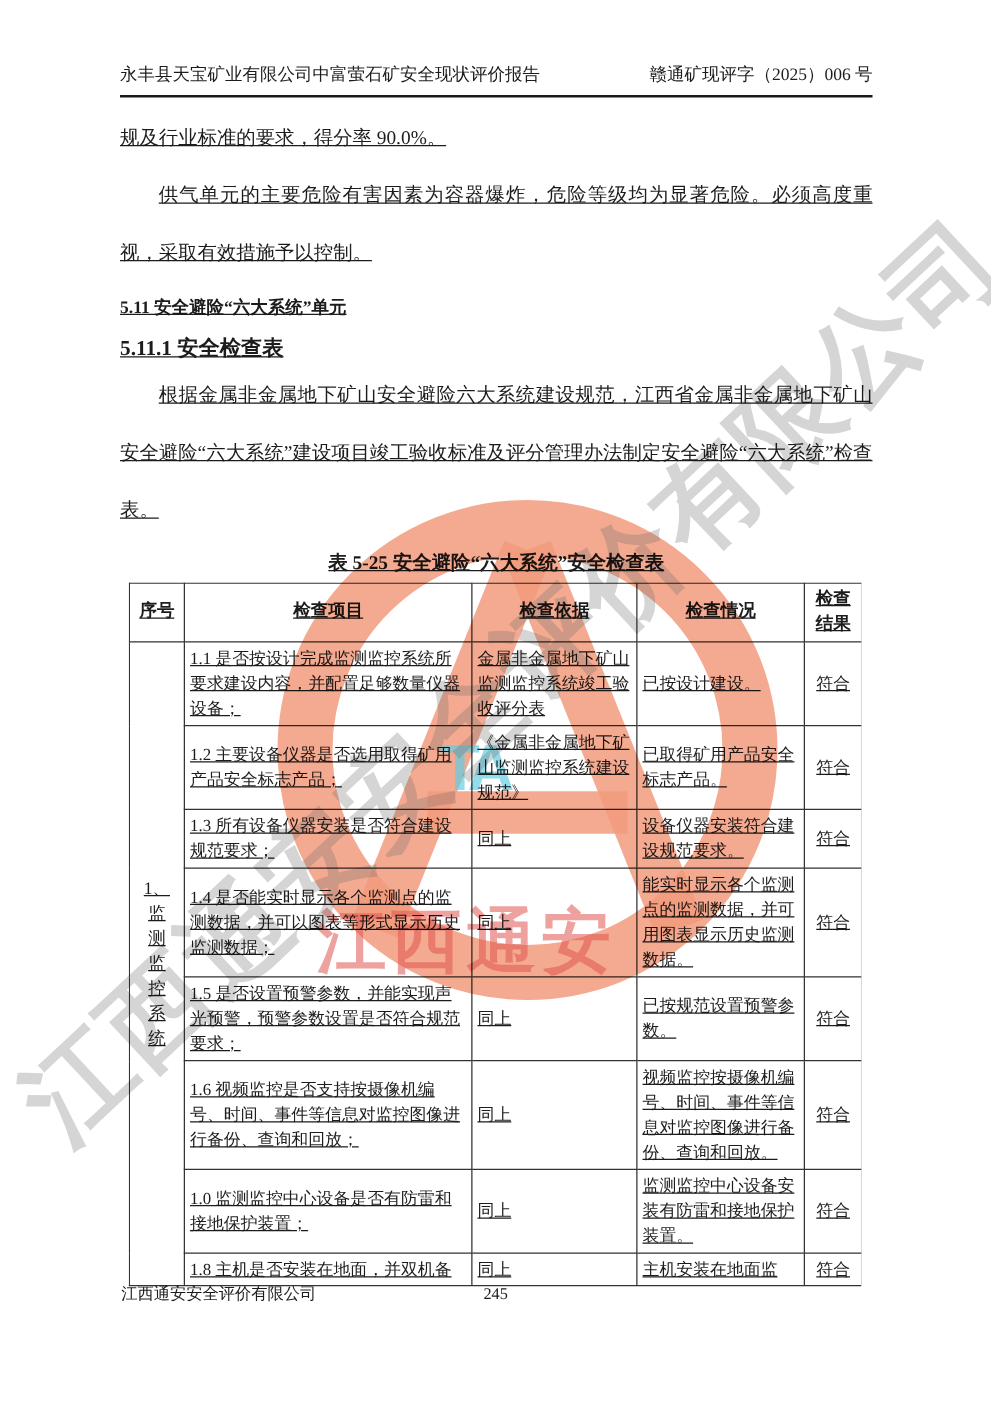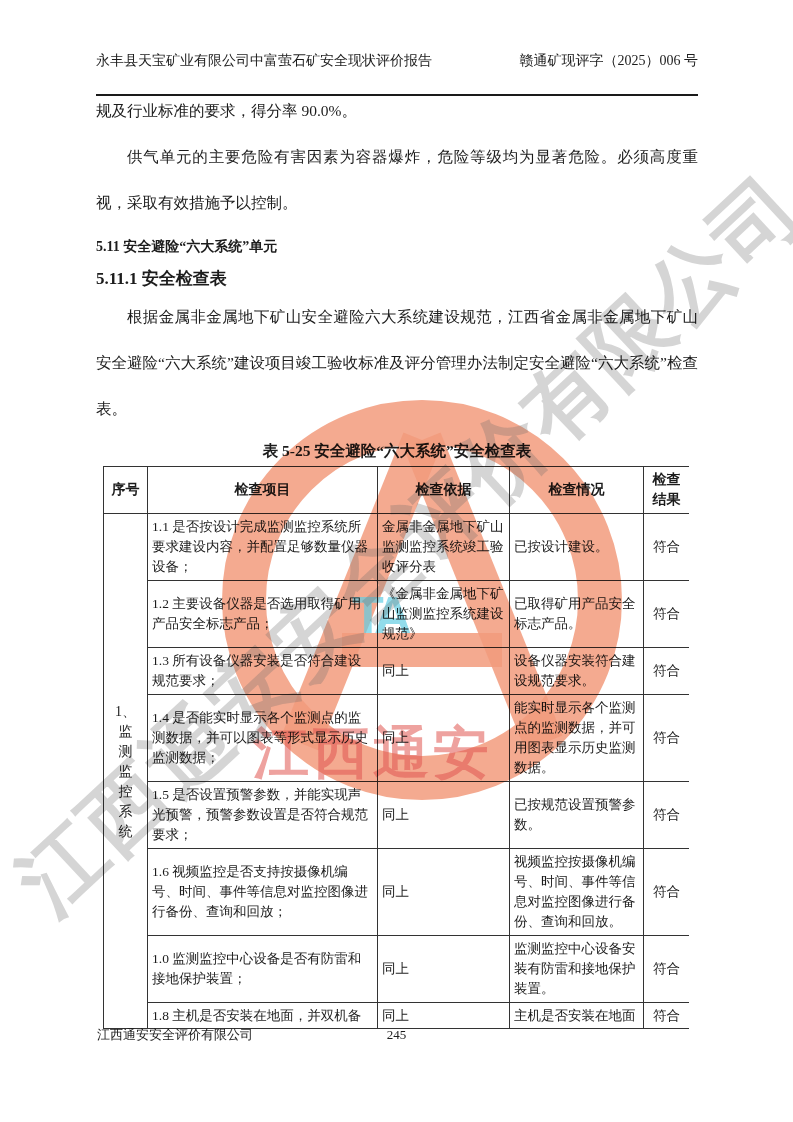--- a/index.html
+++ b/index.html
@@ -11,27 +11,28 @@
     overflow:hidden;
     font-family:"Liberation Serif","DejaVu Serif",serif;
     color:#1c1c1c;
   }
   
   .doc-header{
     position:absolute;left:96px;right:95px;top:50px;
     display:flex;justify-content:space-between;align-items:flex-end;
     font-size:14px;line-height:22px;
     border-bottom:2px solid #1a1a1a;
-    padding-bottom:22px;
+    padding-bottom:4px;
     z-index:2;
   }
   
   .content{
     position:absolute;left:96px;width:602px;top:88px;
     z-index:2;
+    text-decoration:underline;
   }
   .para{
     font-size:15.5px;line-height:46px;
     text-align:justify;
     margin:0;
   }
   .para.indent{text-indent:2em;}
   .h2{
     font-size:14px;font-weight:bold;line-height:30px;
     margin:6px 0 0 0;
@@ -213,21 +214,21 @@
   </tr>
             <tr>
     <td class="cell-item">1.0 监测监控中心设备是否有防雷和接地保护装置；</td>
     <td class="cell-basis">同上</td>
     <td class="cell-situation">监测监控中心设备安装有防雷和接地保护装置。</td>
     <td class="cell-result">符合</td>
   </tr>
             <tr>
     <td class="cell-item">1.8 主机是否安装在地面，并双机备</td>
     <td class="cell-basis">同上</td>
-    <td class="cell-situation">主机是否安装在地面</td>
+    <td class="cell-situation">主机安装在地面监</td>
     <td class="cell-result">符合</td>
   </tr>
           </tbody>
       </table>
     </div>
   </div>
 
   <div class="doc-footer">
     <span class="footer-company">江西通安安全评价有限公司</span>
     <span class="footer-page">245</span>

